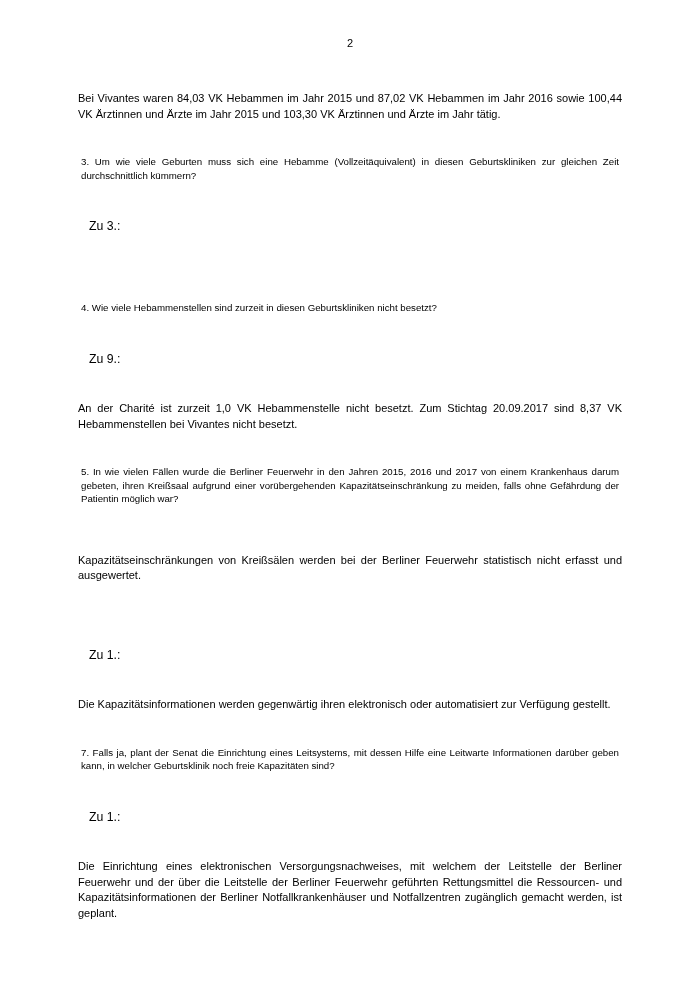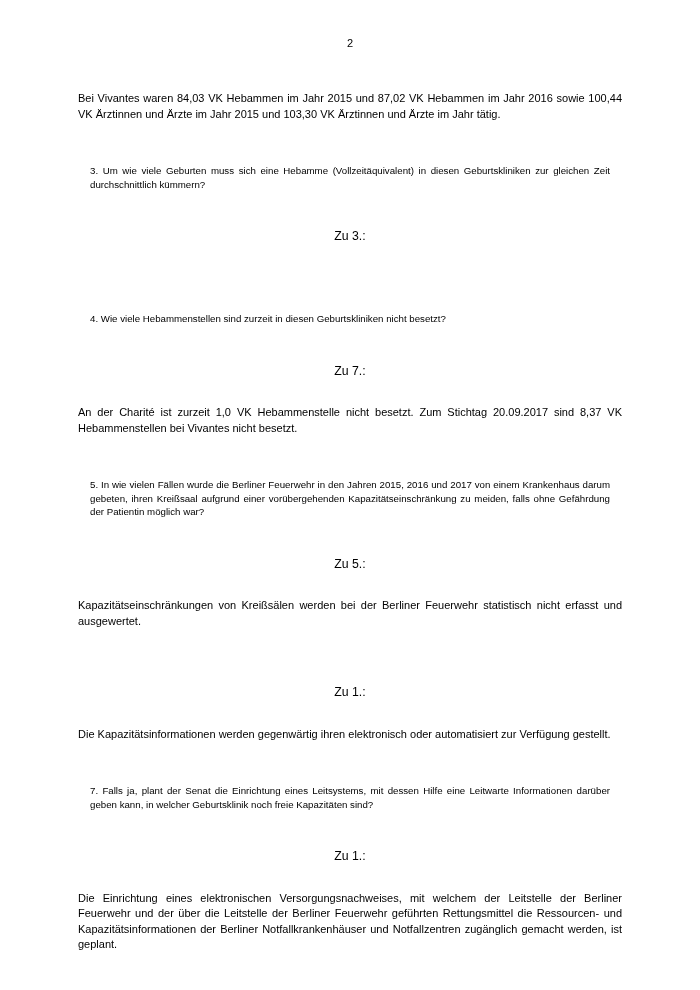--- a/index.html
+++ b/index.html
@@ -35,27 +35,27 @@
   .body-text {
     font-size: 11px;
     line-height: 1.42;
     text-align: justify;
     margin: 0;
   }
   .question {
     font-size: 9.7px;
     line-height: 1.38;
     text-align: justify;
-    margin: 12px;
+    margin: 3px;
   }
   .answer-label {
     font-size: 12.3px;
     line-height: 1.42;
-    text-align: center;
-    margin: 3px;
+    text-align: left;
+    margin: 11px;
   }
   .gap-intro { height: 42px; }
   .gap-lg { height: 30px; }
   .gap-md { height: 22px; }
 </style>
 </head>
 <body>
 
 <div class="page">
 
@@ -77,33 +77,32 @@
 
     <div class="gap-md"></div>
 
 
     <div class="gap-lg"></div>
 
     <p class="question">4. Wie viele Hebammenstellen sind zurzeit in diesen Geburtskliniken nicht besetzt?</p>
 
     <div class="gap-md"></div>
 
-    <p class="answer-label">Zu 7.:</p>
+    <p class="answer-label">Zu 9.:</p>
 
     <div class="gap-md"></div>
 
     <p class="body-text">An der Charité ist zurzeit 1,0 VK Hebammenstelle nicht besetzt. Zum Stichtag 20.09.2017 sind 8,37 VK Hebammenstellen bei Vivantes nicht besetzt.</p>
 
     <div class="gap-lg"></div>
 
     <p class="question">5. In wie vielen Fällen wurde die Berliner Feuerwehr in den Jahren 2015, 2016 und 2017 von einem Krankenhaus darum gebeten, ihren Kreißsaal aufgrund einer vorübergehenden Kapazitätseinschränkung zu meiden, falls ohne Gefährdung der Patientin möglich war?</p>
 
     <div class="gap-md"></div>
 
-    <p class="answer-label">Zu 5.:</p>
 
     <div class="gap-md"></div>
 
     <p class="body-text">Kapazitätseinschränkungen von Kreißsälen werden bei der Berliner Feuerwehr statistisch nicht erfasst und ausgewertet.</p>
 
     <div class="gap-lg"></div>
 
 
     <div class="gap-md"></div>
 

